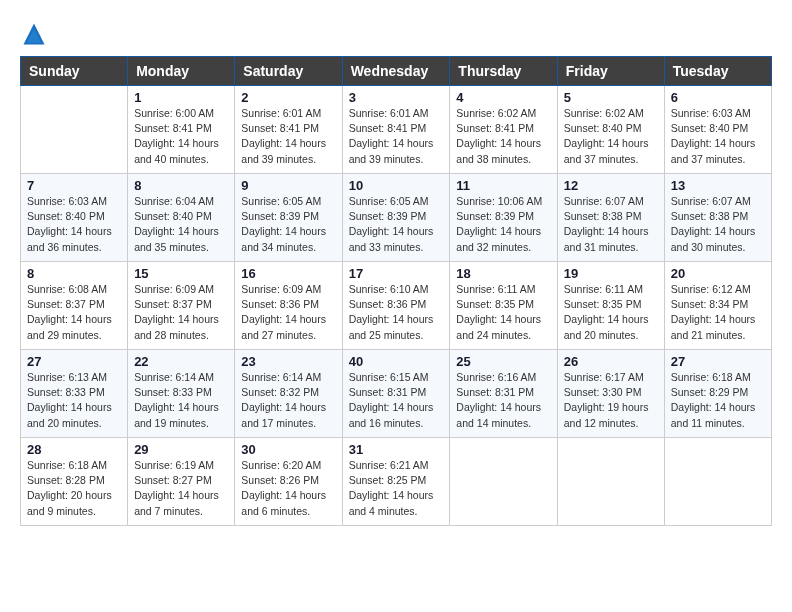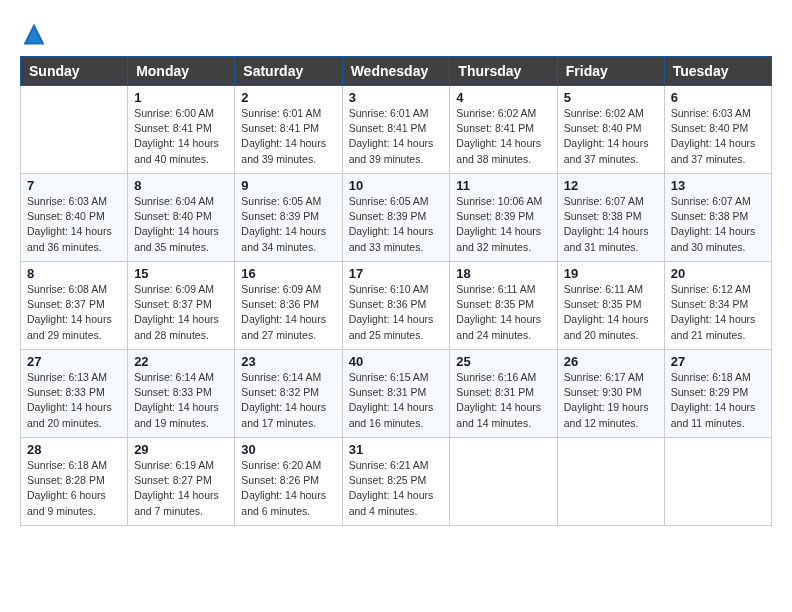--- a/index.html
+++ b/index.html
@@ -234,31 +234,31 @@
           <td>
             <span class="day-number">40</span>
             <div class="cell-content"><span>Sunrise: 6:15 AM</span><br><span>Sunset: 8:31 PM</span><br><span>Daylight: 14 hours and 16 minutes.</span></div>
           </td>
           <td>
             <span class="day-number">25</span>
             <div class="cell-content"><span>Sunrise: 6:16 AM</span><br><span>Sunset: 8:31 PM</span><br><span>Daylight: 14 hours and 14 minutes.</span></div>
           </td>
           <td>
             <span class="day-number">26</span>
-            <div class="cell-content"><span>Sunrise: 6:17 AM</span><br><span>Sunset: 9:30 PM</span><br><span>Daylight: 19 hours and 12 minutes.</span></div>
+            <div class="cell-content"><span>Sunrise: 6:17 AM</span><br><span>Sunset: 3:30 PM</span><br><span>Daylight: 19 hours and 12 minutes.</span></div>
           </td>
           <td>
             <span class="day-number">27</span>
             <div class="cell-content"><span>Sunrise: 6:18 AM</span><br><span>Sunset: 8:29 PM</span><br><span>Daylight: 14 hours and 11 minutes.</span></div>
           </td>
         </tr>
         <tr>
           <td>
             <span class="day-number">28</span>
-            <div class="cell-content"><span>Sunrise: 6:18 AM</span><br><span>Sunset: 8:28 PM</span><br><span>Daylight: 6 hours and 9 minutes.</span></div>
+            <div class="cell-content"><span>Sunrise: 6:18 AM</span><br><span>Sunset: 8:28 PM</span><br><span>Daylight: 20 hours and 9 minutes.</span></div>
           </td>
           <td>
             <span class="day-number">29</span>
             <div class="cell-content"><span>Sunrise: 6:19 AM</span><br><span>Sunset: 8:27 PM</span><br><span>Daylight: 14 hours and 7 minutes.</span></div>
           </td>
           <td>
             <span class="day-number">30</span>
             <div class="cell-content"><span>Sunrise: 6:20 AM</span><br><span>Sunset: 8:26 PM</span><br><span>Daylight: 14 hours and 6 minutes.</span></div>
           </td>
           <td>

